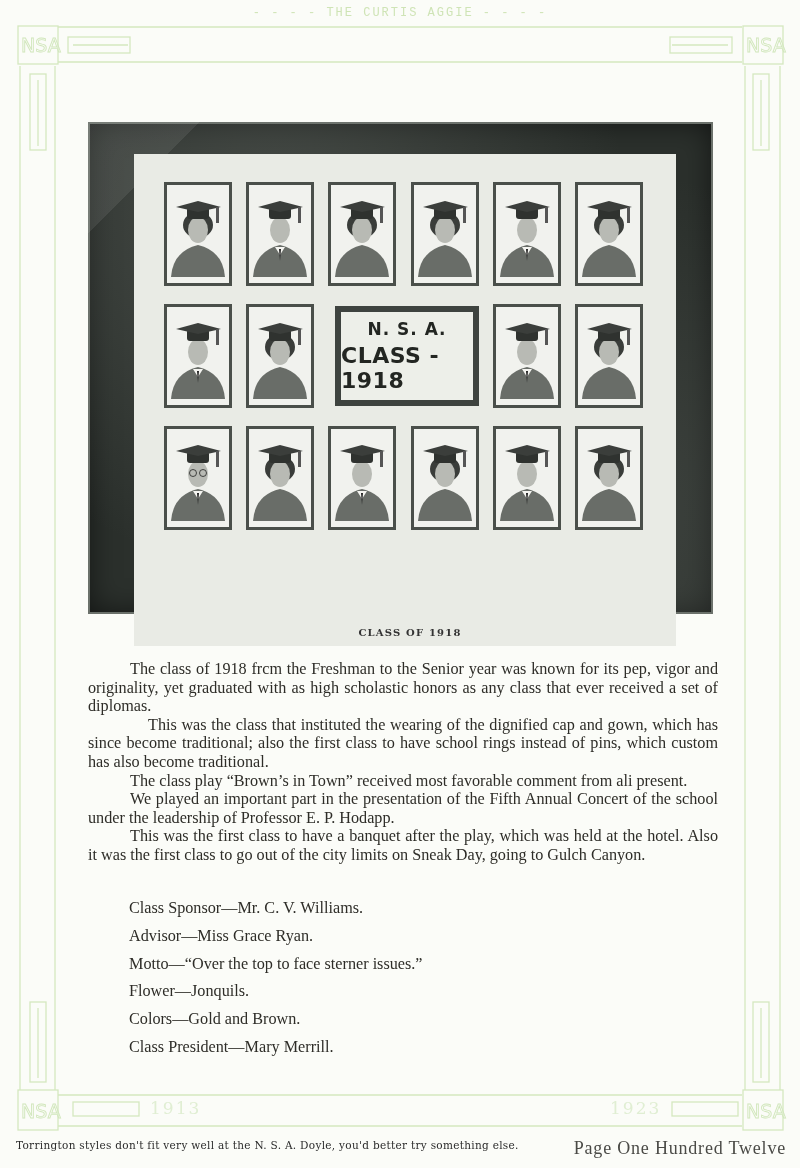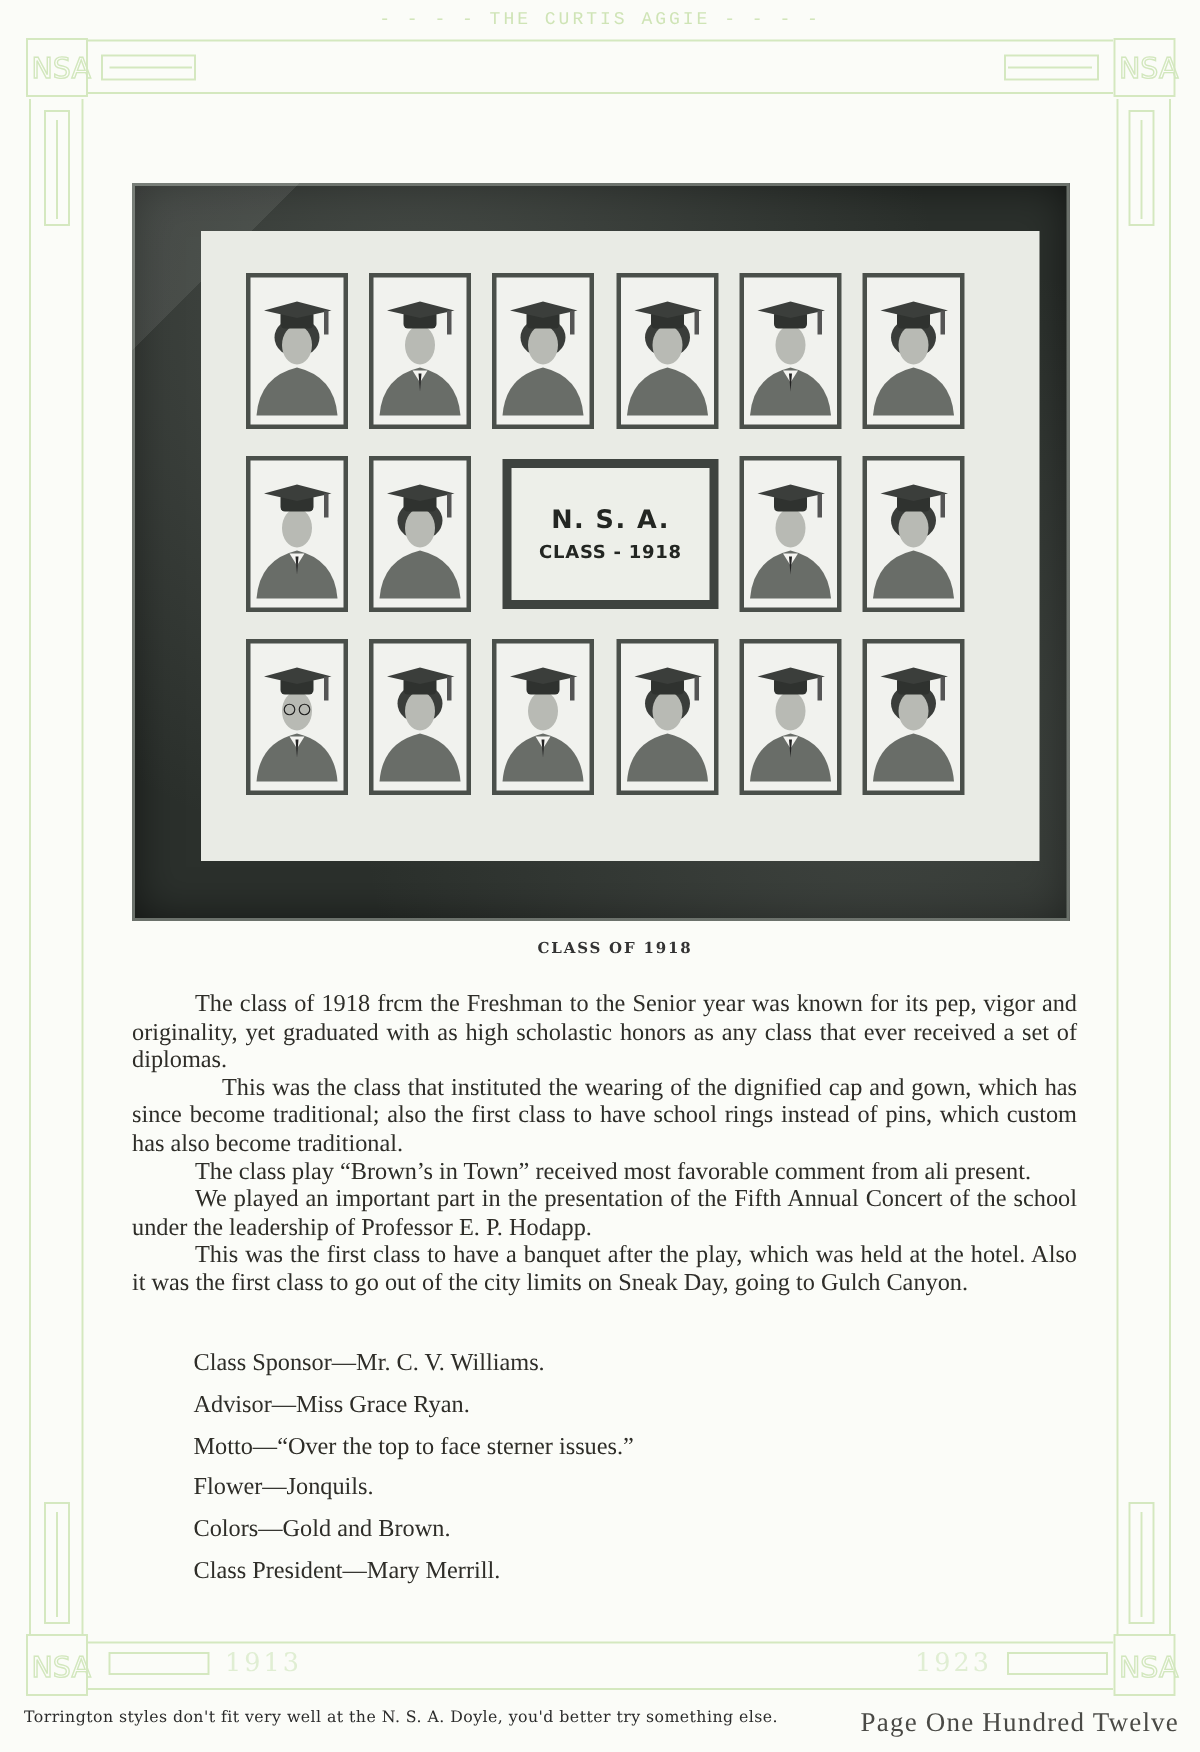--- a/index.html
+++ b/index.html
@@ -28,38 +28,37 @@
       box-shadow: inset 0 0 0 2px #6b716b, inset 0 0 30px rgba(0,0,0,0.6);
     }
     #photo-frame::before {
       content: ""; position: absolute; left: 0; top: 0; right: 0; bottom: 0;
       background:
         linear-gradient(135deg, rgba(255,255,255,0.08) 0 10%, transparent 10% 100%),
         radial-gradient(circle at 30% 20%, rgba(120,125,120,0.35), transparent 60%),
         radial-gradient(circle at 80% 80%, rgba(110,115,110,0.3), transparent 55%);
     }
     #photo-mat {
-      position: absolute; left: 46px; top: 32px; width: 542px; height: 420px;
+      position: absolute; left: 46px; top: 32px; width: 542px; height: 492px;
       background: #e9ebe5;
-      padding-left: 17px;
     }
     .portrait {
       position: absolute; width: 68px; height: 104px;
       background: #f1f2ee; border: 3px solid #4a4f4a;
       box-sizing: border-box; overflow: hidden;
     }
     .portrait svg { display: block; }
     #center-plaque {
       position: absolute; left: 201px; top: 152px; width: 144px; height: 100px;
       border: 6px solid #3e433f; box-sizing: border-box; background: #edefe9;
       display: flex; flex-direction: column; align-items: center; justify-content: center;
       font-family: "DejaVu Sans", sans-serif; font-weight: bold; color: #232622;
     }
     #plaque-line1 { font-size: 17px; letter-spacing: 1px; }
-    #plaque-line2 { font-size: 12px; letter-spacing: 0.5px; margin-top: 4px; }
+    #plaque-line2 { font-size: 22px; letter-spacing: 0.5px; margin-top: 4px; }
 
     #caption {
       position: absolute; top: 627px; left: 0; width: 800px; text-align: center;
       font-family: "DejaVu Serif", serif; font-weight: bold; font-size: 10px; letter-spacing: 1.2px;
       color: #333;
       margin-left: 10px;
     }
 
     #body-text {
       position: absolute; left: 88px; top: 660px; width: 630px;

